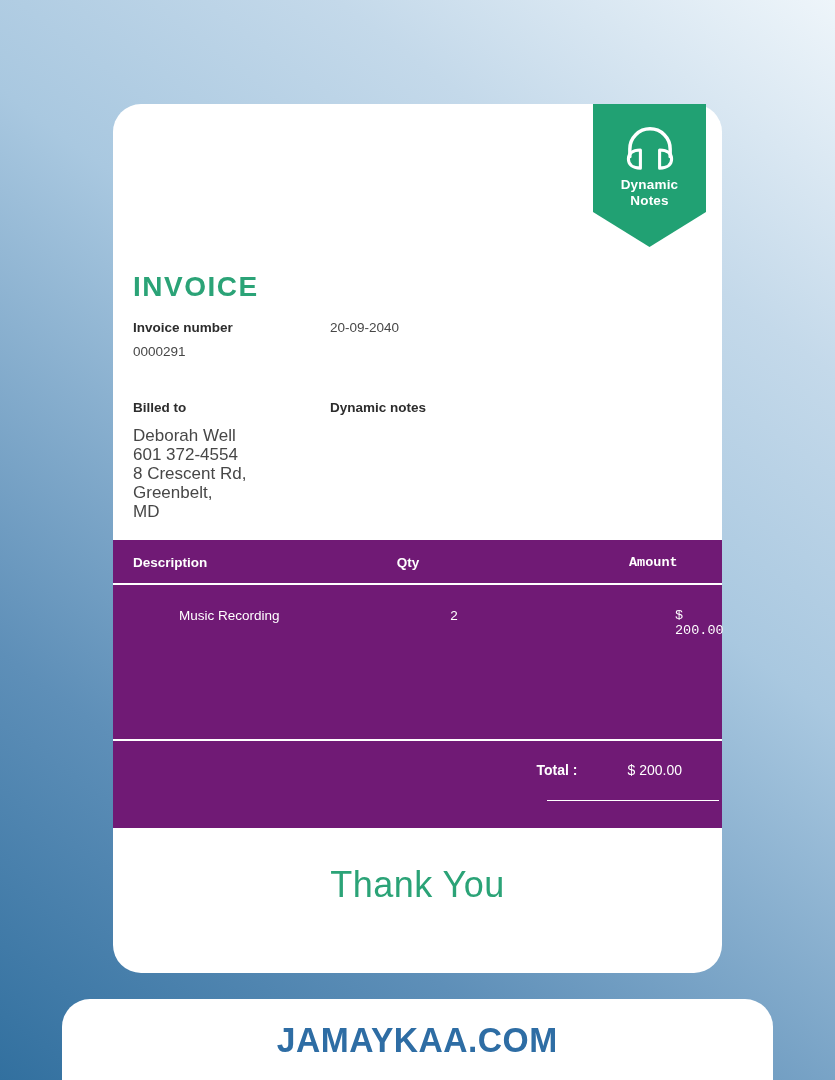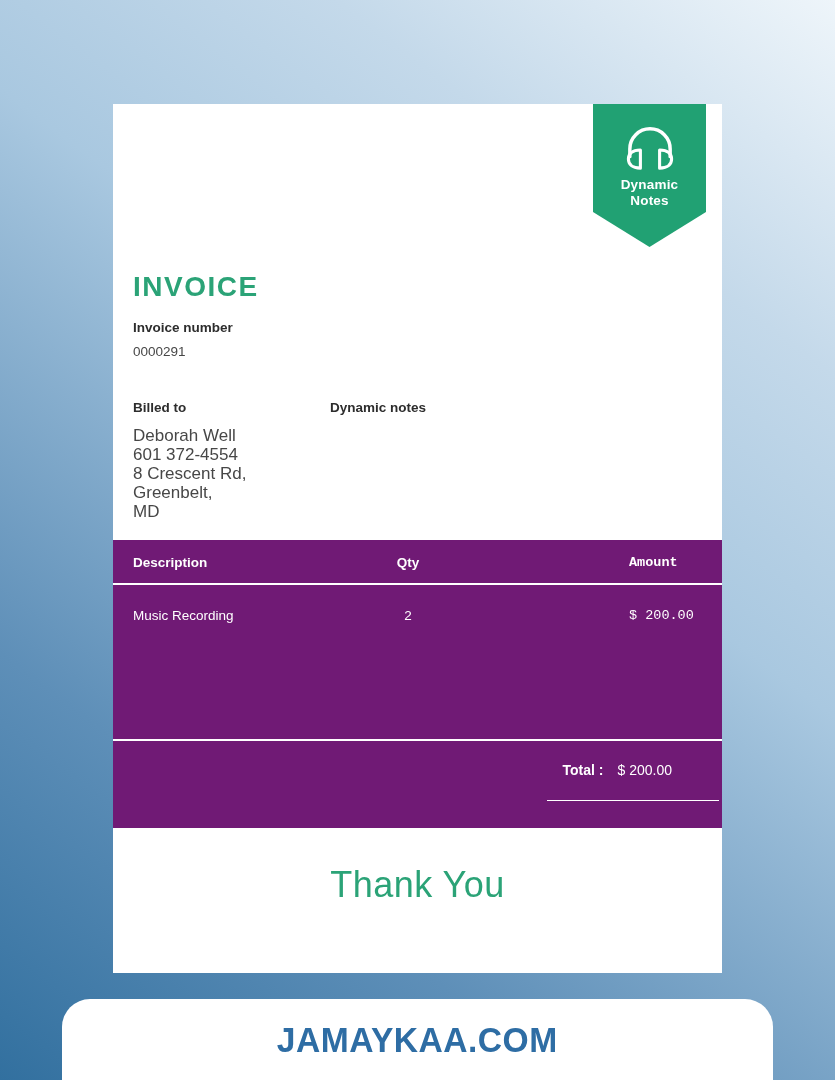--- a/index.html
+++ b/index.html
@@ -8,20 +8,21 @@
 
   .screen {
     position:relative; width:835px; height:1080px; overflow:hidden;
     background:linear-gradient(217deg, #eef5fa 0%, #c4d9ea 22%, #a9c8e0 42%, #5e8fb8 75%, #32709f 100%);
   }
 
   
   .card {
     position:absolute; left:113px; top:104px; width:609px; height:869px;
     background:#ffffff;
+    border-radius:28px;
   }
 
   
   .badge {
     position:absolute; top:0; right:16px; width:113px; height:143px;
     background:#21a173;
     clip-path:polygon(0 0, 100% 0, 100% 75.5%, 50% 100%, 0 75.5%);
     display:flex; flex-direction:column; align-items:center;
   }
   .badge svg { margin-top:20px; display:block; }
@@ -44,26 +45,26 @@
   .addr .field-label { margin-bottom:11px; }
 
   
   .table {
     position:absolute; left:0; top:436px; width:609px; height:288px;
     background:#701a75; color:#ffffff;
   }
   .thead { position:relative; height:45px; border-bottom:2px solid #ffffff; }
   .thead span { position:absolute; top:15px; font-size:13.5px; font-weight:bold; }
   .tbody { position:relative; height:156px; border-bottom:2px solid #ffffff; }
-  .trow span { position:absolute; top:23px; font-size:13.5px; }
+  .trow span { position:absolute; top:23px; font-size:13.5px;margin-left:46px; }
   .c-desc { left:20px; }
   .c-qty  { left:295px; transform:translateX(-50%); }
   .c-amt  { left:516px;font-family:Liberation Mono, monospace; }
   .ttotal { position:relative; height:85px; }
-  .total-line { display:flex; justify-content:flex-end; align-items:baseline; padding-top:21px; padding-right:50px; }
+  .total-line { display:flex; justify-content:flex-end; align-items:baseline; padding-top:21px; padding-right:40px;gap:36px; }
   .total-label { font-size:14px; font-weight:bold; margin-right:14px; }
   .total-value { font-size:14px; }
   .total-underline { border-top:1.5px solid #ffffff; width:172px; margin:22px 3px 0 auto; }
 
   .thank-you {
     position:absolute; left:0; right:0; top:760px; text-align:center;
     font-size:36px; font-weight:500; letter-spacing:0.5px; color:#2ba377;
   }
 
   
@@ -97,20 +98,21 @@
     </div>
 
     <div class="title">INVOICE</div>
 
     <div class="two-col meta">
       <div class="col1">
         <div class="field-label">Invoice number</div>
         <div class="field-value">0000291</div>
       </div>
       <div class="col2">
+        <div class="field-value">20-09-2040</div>
       </div>
     </div>
 
     <div class="two-col addr">
       <div class="col1">
         <div class="field-label">Billed to</div>
         <div class="addr-lines-left">
           <div class="addr-line">Deborah Well</div>
           <div class="addr-line">601 372-4554</div>
           <div class="addr-line">8 Crescent Rd, Greenbelt,</div>

